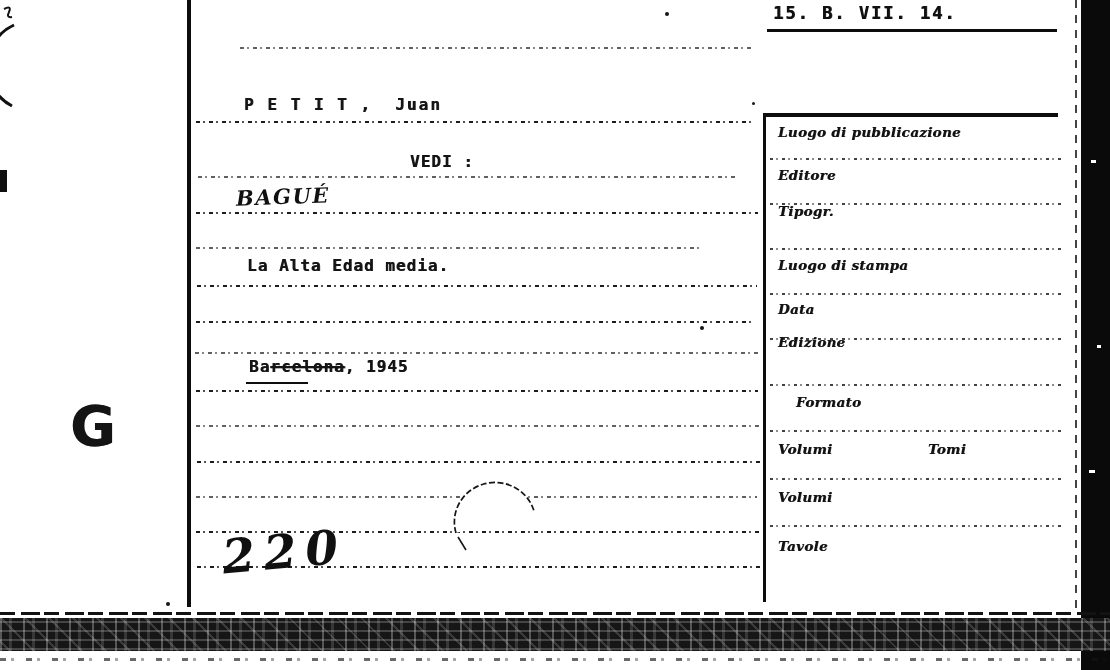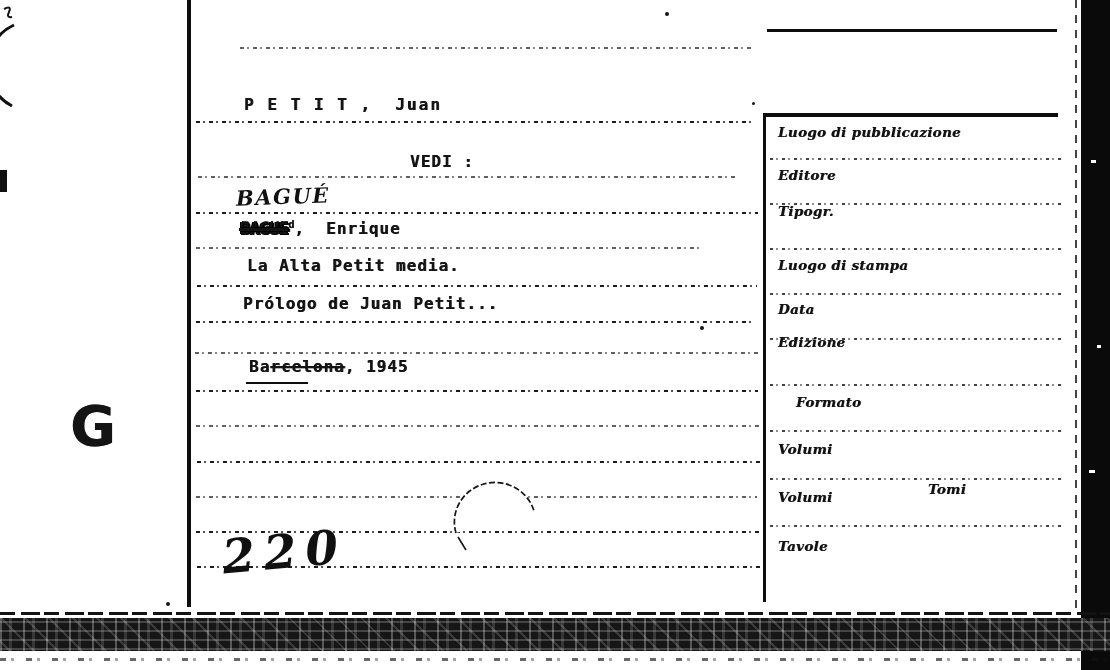--- a/index.html
+++ b/index.html
@@ -61,20 +61,21 @@
 
   svg.overlay{position:absolute;left:0;top:0;pointer-events:none;}
 </style>
 </head>
 <body>
 
 <div class="page">
 
   <div class="solid" style="left:187px;top:0;width:4px;height:607px;"></div>
 
+  <div class="shelf">15. B. VII. 14.</div>
   <div class="solid" style="left:767px;top:29px;width:290px;height:3px;"></div>
 
   <div class="rline f" style="left:240px;top:47px;width:513px;"></div>
   <div class="rline" style="left:196px;top:121px;width:559px;"></div>
   <div class="rline f" style="left:198px;top:176px;width:537px;"></div>
   <div class="rline" style="left:196px;top:212px;width:562px;"></div>
   <div class="rline f" style="left:196px;top:247px;width:504px;"></div>
   <div class="rline" style="left:197px;top:285px;width:560px;"></div>
   <div class="rline" style="left:196px;top:321px;width:557px;"></div>
   <div class="rline f" style="left:195px;top:352px;width:565px;"></div>
@@ -83,24 +84,22 @@
   <div class="rline" style="left:197px;top:461px;width:563px;"></div>
   <div class="rline f" style="left:196px;top:496px;width:561px;"></div>
   <div class="rline" style="left:196px;top:531px;width:564px;"></div>
   <div class="rline" style="left:197px;top:566px;width:563px;"></div>
 
   <div class="typed" style="left:244px;top:96px;letter-spacing:2px;">P E T I T ,  Juan</div>
   <div class="typed" style="left:410px;top:153px;">VEDI :</div>
 
   <div class="hand hand-correction" style="left:236px;top:184px;">BAGUÉ</div>
 
-  <div class="typed" style="left:240px;top:219px;"><span class="blot">BAGUE</span><span class="sup">d</span><span>,  Enrique</span></div>
 
-  <div class="typed" style="left:247px;top:257px;">La Alta Petit media.</div>
-  <div class="typed" style="left:243px;top:295px;">Prólogo de Juan Petit...</div>
+  <div class="typed" style="left:247px;top:257px;">La Alta Edad media.</div>
 
   <div class="typed" style="left:249px;top:358px;"><span>Ba</span><span class="struck">rcelona</span><span>, 1945</span></div>
   <div class="solid" style="left:246px;top:382px;width:62px;height:2px;"></div>
 
   <div class="big-letter">G</div>
   <div class="hand hand-number" style="left:222px;top:524px;">220</div>
 
   <div class="solid" style="left:763px;top:113px;width:295px;height:4px;"></div>
   <div class="solid" style="left:763px;top:113px;width:3px;height:489px;"></div>
 
@@ -112,21 +111,21 @@
   <div class="boxline" style="left:770px;top:248px;width:292px;"></div>
   <div class="flabel" style="left:778px;top:259px;">Luogo di stampa</div>
   <div class="boxline" style="left:770px;top:293px;width:292px;"></div>
   <div class="flabel" style="left:778px;top:303px;">Data</div>
   <div class="boxline" style="left:770px;top:338px;width:292px;"></div>
   <div class="flabel" style="left:778px;top:336px;">Edizione</div>
   <div class="boxline" style="left:770px;top:384px;width:292px;"></div>
   <div class="flabel" style="left:796px;top:396px;">Formato</div>
   <div class="boxline" style="left:770px;top:430px;width:292px;"></div>
   <div class="flabel" style="left:778px;top:443px;">Volumi</div>
-  <div class="flabel" style="left:928px;top:443px;margin-top:40px;">Tomi</div>
+  <div class="flabel" style="left:928px;top:443px;">Tomi</div>
   <div class="boxline" style="left:770px;top:478px;width:292px;"></div>
   <div class="flabel" style="left:778px;top:491px;">Volumi</div>
   <div class="boxline" style="left:770px;top:525px;width:292px;"></div>
   <div class="flabel" style="left:778px;top:540px;">Tavole</div>
 
   <svg class="overlay" width="1110" height="670" viewBox="0 0 1110 670">
     <path d="M 456 533 A 38 37 0 1 1 534 511" fill="#ffffff" stroke="#161616" stroke-width="1.7" stroke-dasharray="6 2.5"></path>
     <path d="M 458 537 L 466 550" stroke="#161616" stroke-width="1.6" fill="none"></path>
     <path d="M 14 25 A 45 45 0 0 0 12 106" fill="none" stroke="#111111" stroke-width="3"></path>
     <path d="M 4 9 q 8 -4 5 3 q -3 6 3 5" fill="none" stroke="#111111" stroke-width="2"></path>

